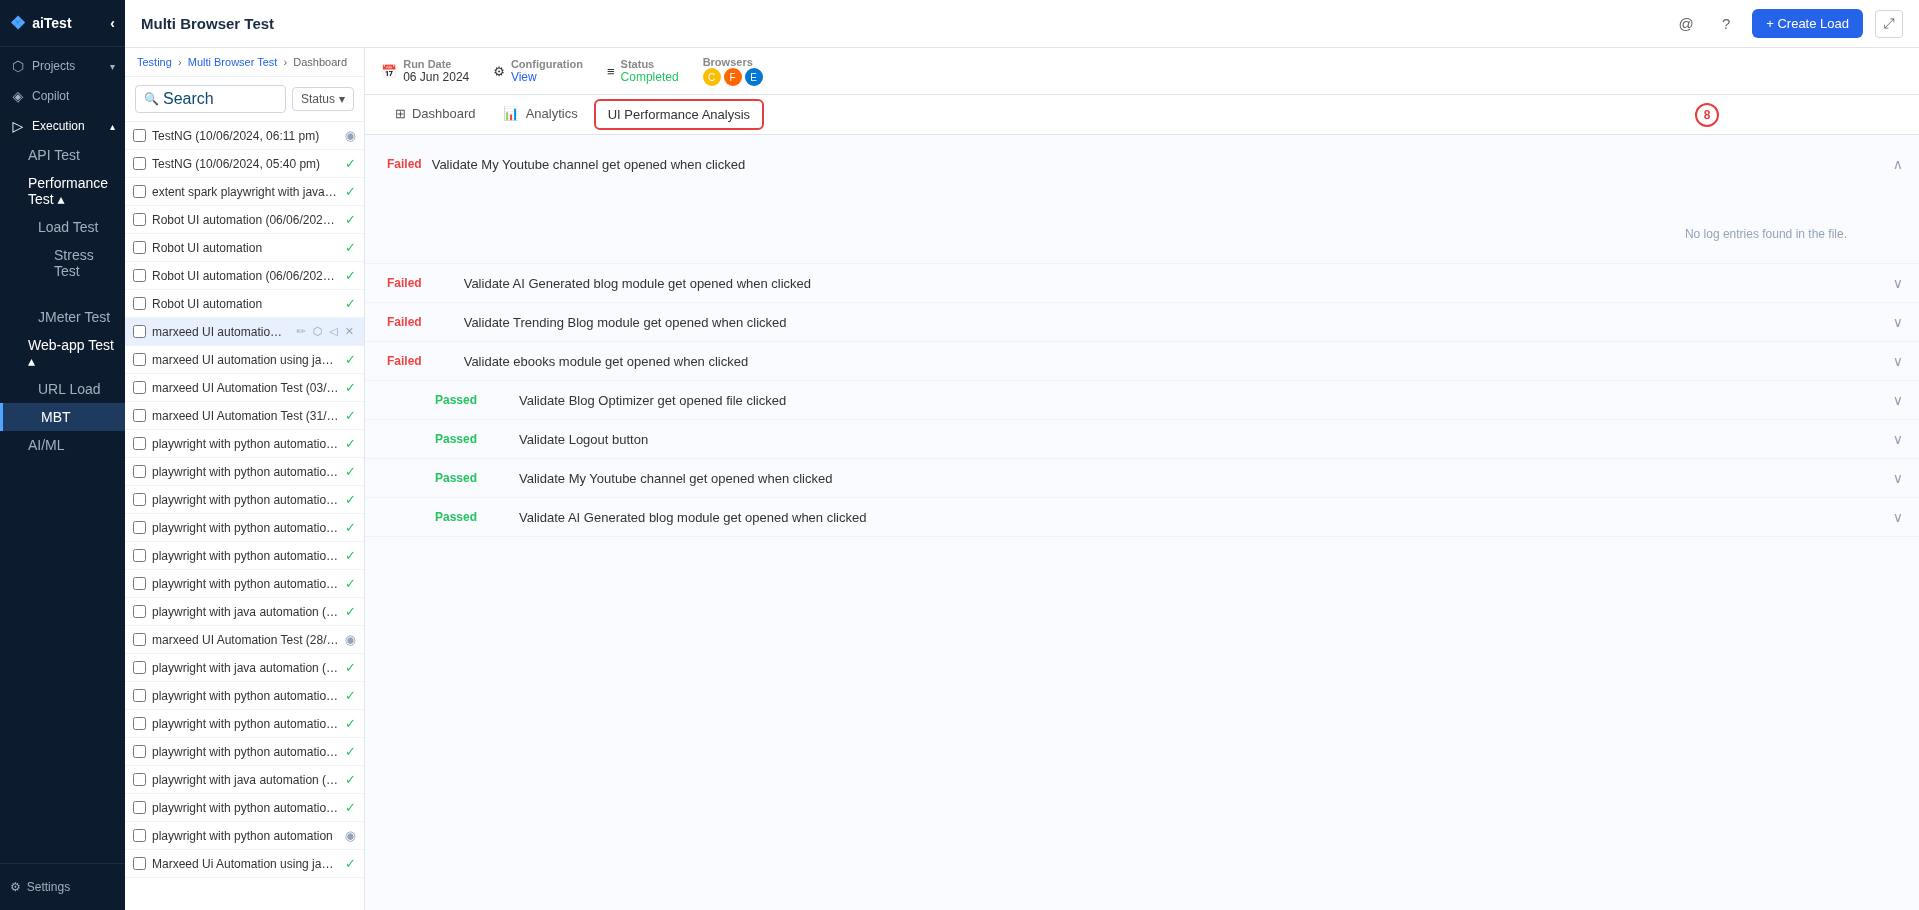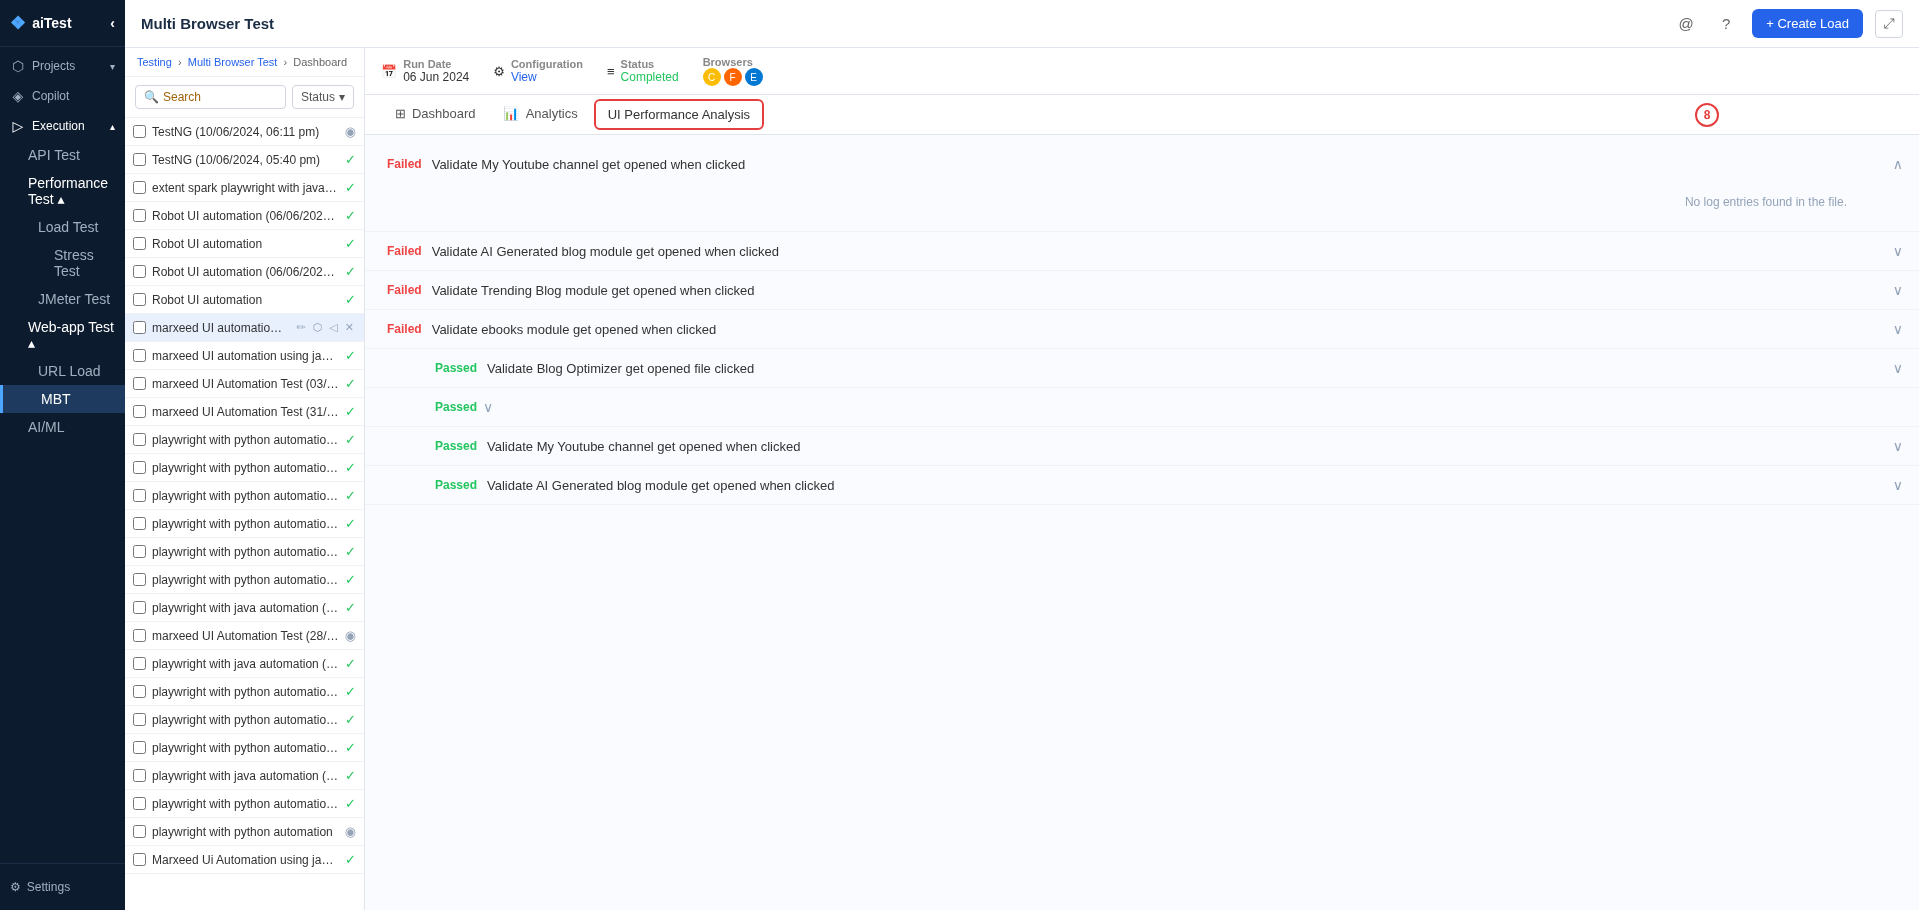--- a/index.html
+++ b/index.html
@@ -65,21 +65,21 @@
     .browser-icon { width: 18px; height: 18px; border-radius: 50%; display: flex; align-items: center; justify-content: center; font-size: 11px; }
 
     
     .tabs-bar { display: flex; align-items: center; padding: 0 16px; border-bottom: 1px solid #e0e4ed; background: #fff; flex-shrink: 0; position: relative; }
     .tab { padding: 10px 14px; font-size: 13px; color: #555; cursor: pointer; border-bottom: 2px solid transparent; display: flex; align-items: center; gap: 6px; }
     .tab-highlighted { border: 2px solid #e53e3e; border-radius: 6px; margin: 4px 2px; padding: 6px 12px; color: #333; font-size: 13px; cursor: pointer; }
     .badge-circle { position: absolute; right: 200px; top: 8px; width: 24px; height: 24px; border-radius: 50%; border: 2px solid #e53e3e; display: flex; align-items: center; justify-content: center; font-size: 12px; font-weight: 700; color: #e53e3e; }
 
     
     .main-content { flex: 1; overflow-y: auto; padding: 0; background: #fafbff; }
-    .result-row { display: flex; align-items: center; padding: 10px 16px; border-bottom: 1px solid #f0f2f7; cursor: pointer; }
+    .result-row { display: flex; align-items: center; padding: 10px 16px; border-bottom: 1px solid #f0f2f7; cursor: pointer; gap: 32px; }
     .result-row .status-badge { font-size: 12px; font-weight: 600; padding: 2px 6px; border-radius: 3px; flex-shrink: 0; }
     .status-failed { color: #ef4444; }
     .status-passed { color: #22c55e; margin-left: 48px; }
     .result-row .test-name { font-size: 13px; color: #333; flex: 1; margin-left: 4px; }
     .result-row .expand-icon { color: #94a3b8; font-size: 14px; }
     .no-log-msg { color: #94a3b8; font-size: 12px; text-align: center; padding: 8px 16px; }
     .result-row-expanded { background: #fafbff; }
     .expand-content { display: flex; justify-content: flex-end; padding: 4px 40px 4px 0; }
 
     
@@ -118,21 +118,21 @@
     <div class="sidebar-sub-item bold">
       <span>Performance Test</span>
       <span class="chevron" style="margin-left:auto;">▴</span>
     </div>
     <div class="sidebar-sub-item" style="padding-left:38px;">
       <span>Load Test</span>
     </div>
     <div class="sidebar-sub-item" style="padding-left:54px;">
       <span>Stress Test</span>
     </div>
-    <div class="sidebar-sub-item" style="padding-left:38px;">
+    <div class="sidebar-sub-item" style="padding-left:38px;margin-top:18px;">
       <span>JMeter Test</span>
     </div>
     <div class="sidebar-sub-item bold">
       <span>Web-app Test</span>
       <span class="chevron" style="margin-left:auto;">▴</span>
     </div>
     <div class="sidebar-sub-item" style="padding-left:38px;">
       <span>URL Load</span>
     </div>
     <div class="sidebar-sub-item active-bg" style="padding-left:38px;background:#1e3a5f;color:#fff;border-left:3px solid #4da6ff;">
@@ -169,21 +169,21 @@
       <div class="breadcrumb">
         <a>Testing</a>
         &nbsp;›&nbsp;
         <a>Multi Browser Test</a>
         &nbsp;›&nbsp;
         <span>Dashboard</span>
       </div>
       <div class="search-row">
         <div class="search-input">
           <span>🔍</span>
-          <span style="font-size:12px;color:#a16207;">Search</span>
+          <span style="font-size:16px;color:#0c4a6e;">Search</span>
         </div>
         <div class="status-select">
           <span>Status</span>
           <span>▾</span>
         </div>
       </div>
       <div class="test-list" id="test-list-container">
       <div class="test-list-item">
             <input type="checkbox" style="">
             <span class="name">TestNG (10/06/2024, 06:11 pm)</span>
@@ -404,20 +404,21 @@
             <span class="test-name">Validate ebooks module get opened when clicked</span>
             <span class="expand-icon">∨</span>
           </div>
           <div class="result-row">
             <span class="status-badge status-passed">Passed</span>
             <span class="test-name">Validate Blog Optimizer get opened file clicked</span>
             <span class="expand-icon">∨</span>
           </div>
           <div class="result-row">
             <span class="status-badge status-passed">Passed</span>
+            <span class="test-name">Validate Logout button</span>
             <span class="expand-icon">∨</span>
           </div>
           <div class="result-row">
             <span class="status-badge status-passed">Passed</span>
             <span class="test-name">Validate My Youtube channel get opened when clicked</span>
             <span class="expand-icon">∨</span>
           </div>
           <div class="result-row">
             <span class="status-badge status-passed">Passed</span>
             <span class="test-name">Validate AI Generated blog module get opened when clicked</span>

